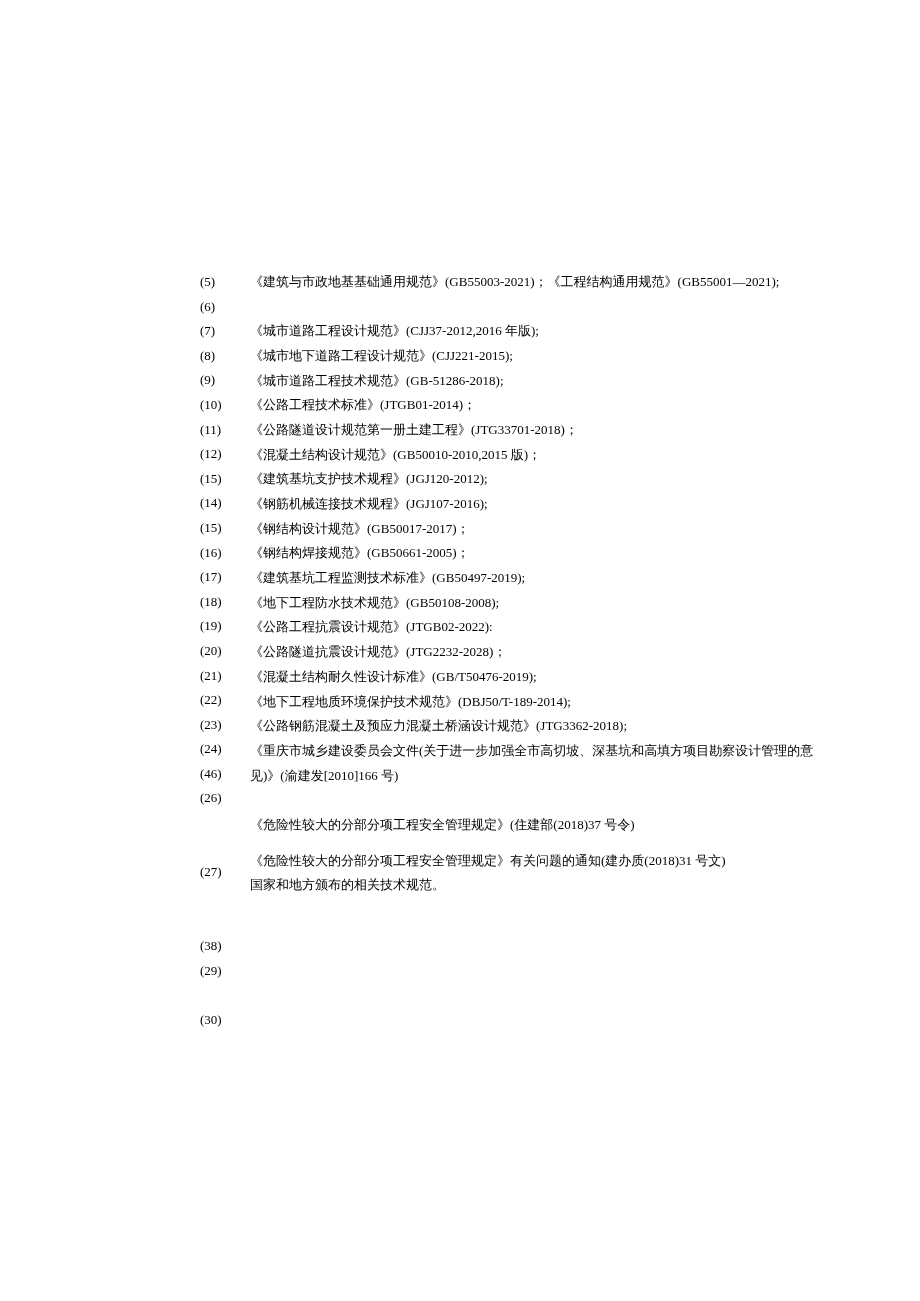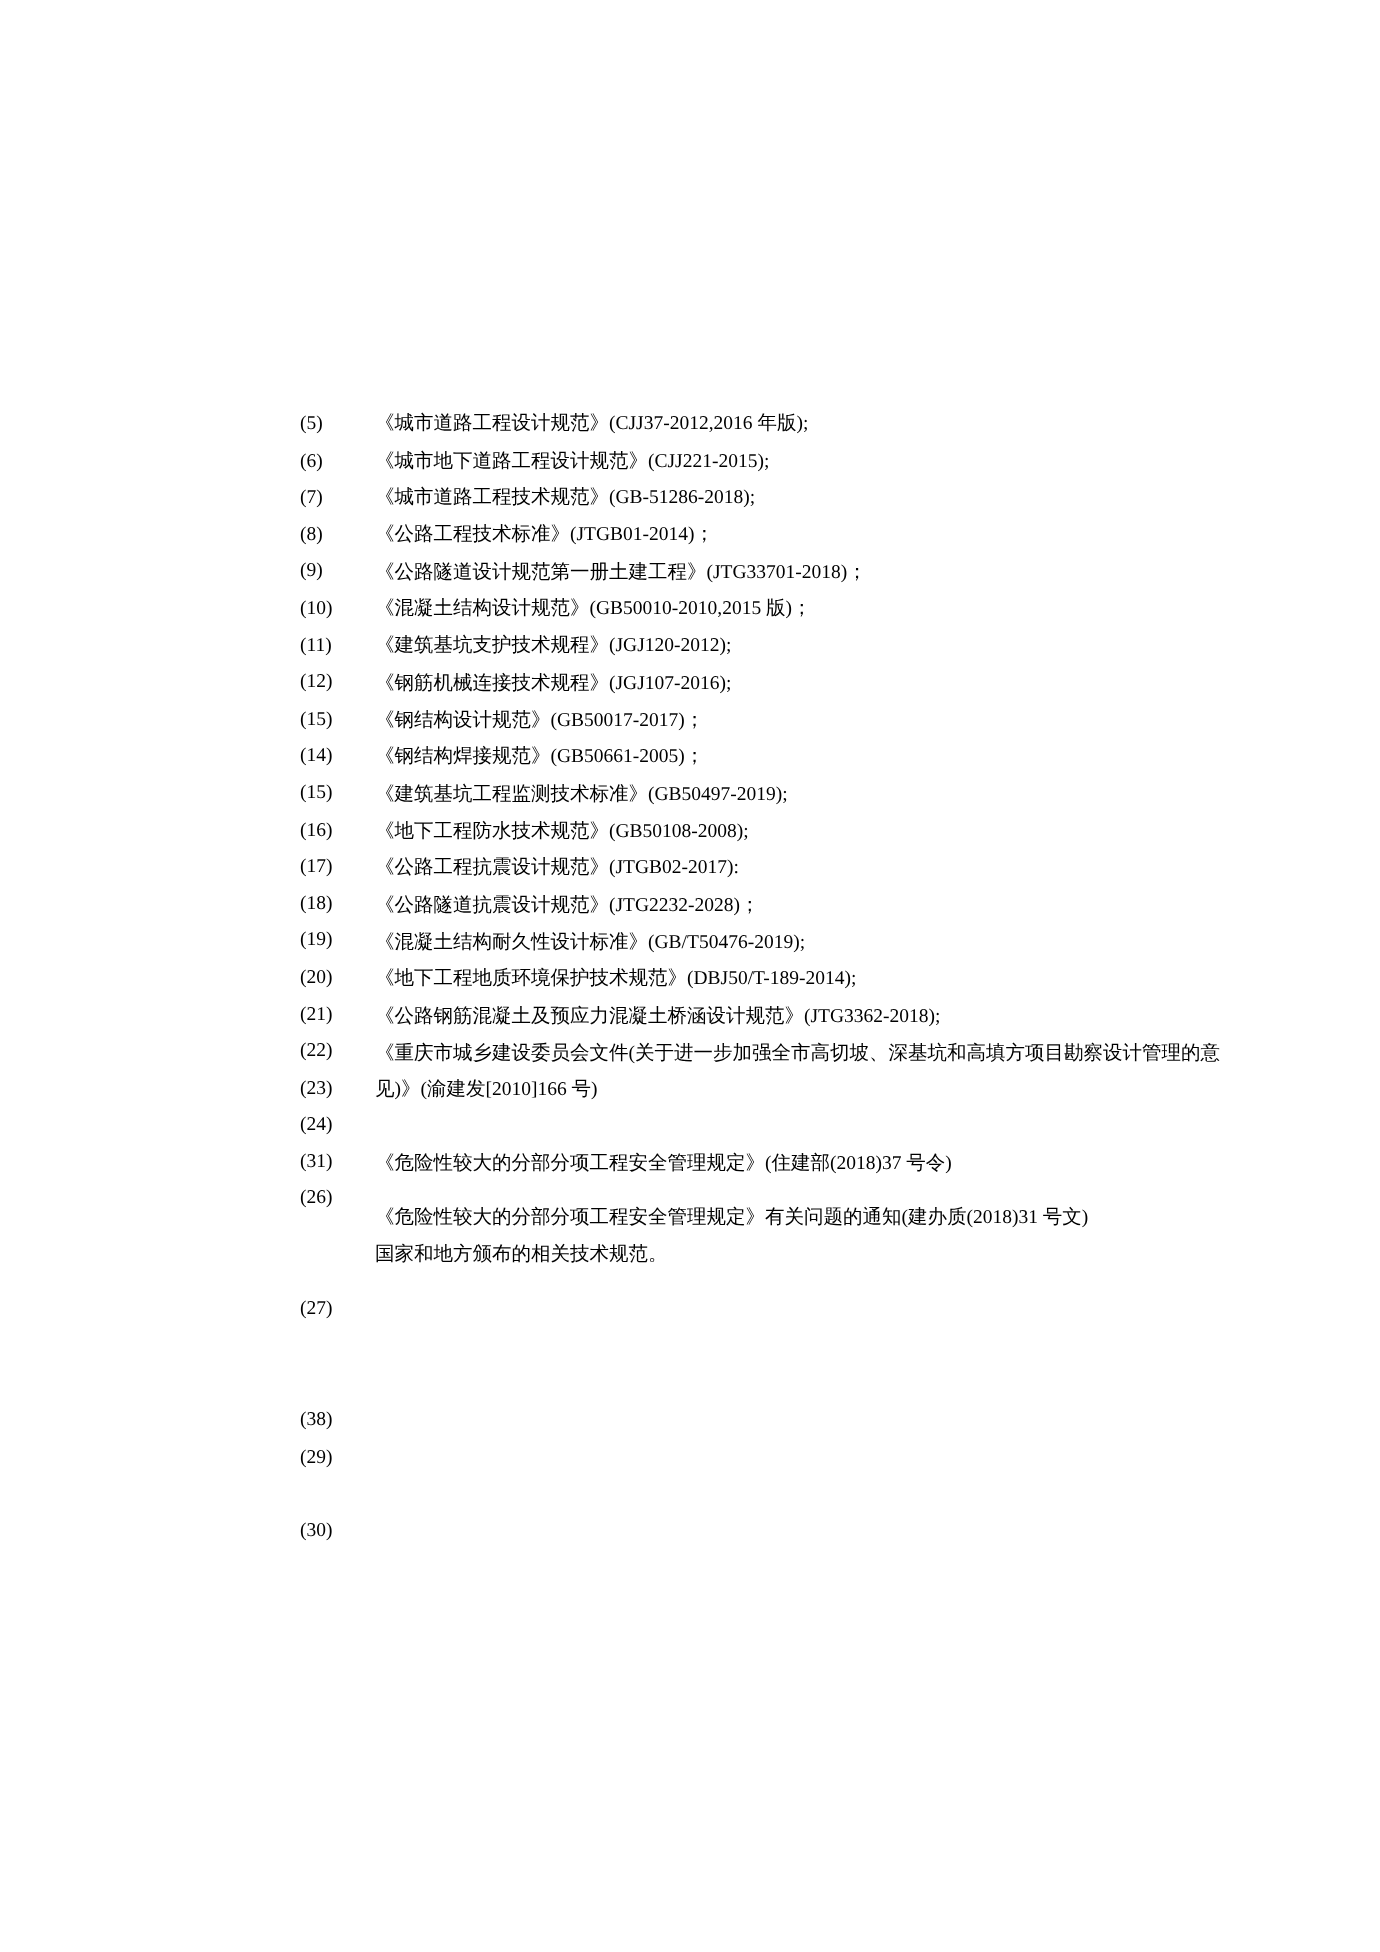--- a/index.html
+++ b/index.html
@@ -57,46 +57,47 @@
     <div class="num-item">(15)</div>
     <div class="num-item">(16)</div>
     <div class="num-item">(17)</div>
     <div class="num-item">(18)</div>
     <div class="num-item">(19)</div>
     <div class="num-item">(20)</div>
     <div class="num-item">(21)</div>
     <div class="num-item">(22)</div>
     <div class="num-item">(23)</div>
     <div class="num-item">(24)</div>
-    <div class="num-item">(31)</div>
+    <div class="num-item">(46)</div>
     <div class="num-item">(26)</div>
     <div class="num-item"></div>
     <div class="num-item"></div>
     <div class="num-item">(27)</div>
     <div class="num-item"></div>
     <div class="num-item"></div>
     <div class="num-item">(38)</div>
     <div class="num-item">(29)</div>
     <div class="num-item"></div>
     <div class="num-item">(30)</div>
   </div>
   <div class="txt-col">
+    <div class="txt-item big" style="height:49.2px">《建筑与市政地基基础通用规范》(GB55003-2021)；《工程结构通用规范》(GB55001—2021);</div>
     <div class="txt-item">《城市道路工程设计规范》(CJJ37-2012,2016 年版);</div>
     <div class="txt-item">《城市地下道路工程设计规范》(CJJ221-2015);</div>
     <div class="txt-item">《城市道路工程技术规范》(GB-51286-2018);</div>
     <div class="txt-item">《公路工程技术标准》(JTGB01-2014)；</div>
     <div class="txt-item">《公路隧道设计规范第一册土建工程》(JTG33701-2018)；</div>
     <div class="txt-item">《混凝土结构设计规范》(GB50010-2010,2015 版)；</div>
     <div class="txt-item">《建筑基坑支护技术规程》(JGJ120-2012);</div>
     <div class="txt-item">《钢筋机械连接技术规程》(JGJ107-2016);</div>
     <div class="txt-item">《钢结构设计规范》(GB50017-2017)；</div>
     <div class="txt-item">《钢结构焊接规范》(GB50661-2005)；</div>
     <div class="txt-item">《建筑基坑工程监测技术标准》(GB50497-2019);</div>
     <div class="txt-item">《地下工程防水技术规范》(GB50108-2008);</div>
-    <div class="txt-item">《公路工程抗震设计规范》(JTGB02-2017):</div>
+    <div class="txt-item">《公路工程抗震设计规范》(JTGB02-2022):</div>
     <div class="txt-item">《公路隧道抗震设计规范》(JTG2232-2028)；</div>
     <div class="txt-item">《混凝土结构耐久性设计标准》(GB/T50476-2019);</div>
     <div class="txt-item">《地下工程地质环境保护技术规范》(DBJ50/T-189-2014);</div>
     <div class="txt-item">《公路钢筋混凝土及预应力混凝土桥涵设计规范》(JTG3362-2018);</div>
     <div class="txt-item big" style="height:73.8px">《重庆市城乡建设委员会文件(关于进一步加强全市高切坡、深基坑和高填方项目勘察设计管理的意见)》(渝建发[2010]166 号)</div>
     <div class="txt-item" style="height:36px">《危险性较大的分部分项工程安全管理规定》(住建部(2018)37 号令)</div>
     <div class="txt-item" style="height:20px">《危险性较大的分部分项工程安全管理规定》有关问题的通知(建办质(2018)31 号文)</div>
     <div class="txt-item">国家和地方颁布的相关技术规范。</div>
   </div>
 </div>

